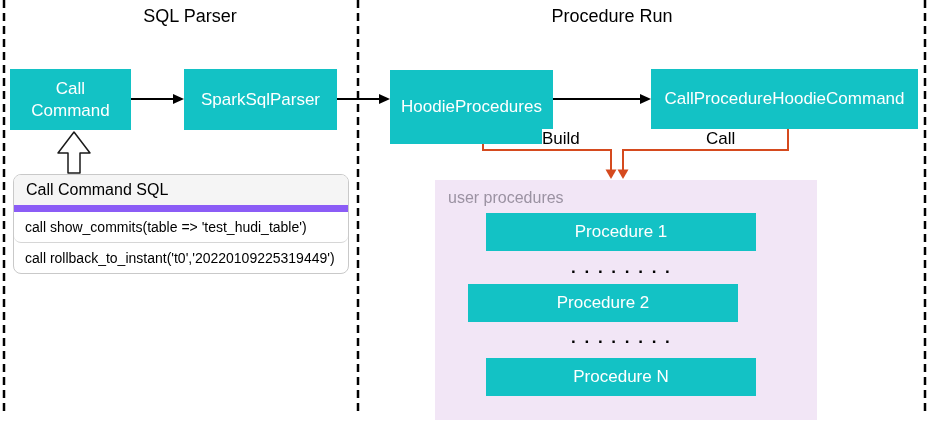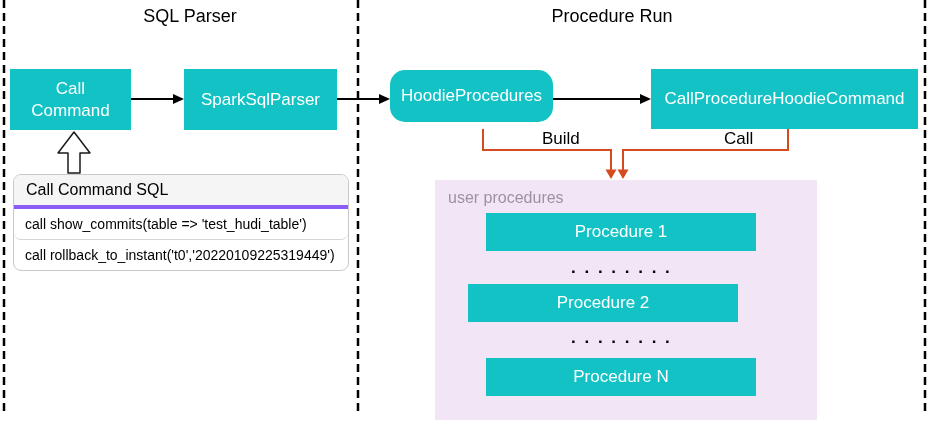--- a/index.html
+++ b/index.html
@@ -28,21 +28,21 @@
   .dots{
     position:absolute;text-align:center;font-weight:700;font-size:17px;
     letter-spacing:2px;color:#000;white-space:nowrap;
   }
   .sql-table{
     position:absolute;left:13px;top:174px;width:334px;background:#ffffff;
     border:1px solid #c9c9c9;border-radius:8px;overflow:hidden;color:#000;
   }
   .sql-header{
     background:#f5f5f5;height:30px;line-height:30px;padding-left:12px;
-    font-size:16px;border-bottom:4px solid #8b5cf6;
+    font-size:16px;border-bottom:7px solid #8b5cf6;
   }
   .sql-row{
     height:30px;line-height:30px;padding-left:11px;font-size:14px;
     border-bottom:1px solid #d6d6d6;border-radius:7px;white-space:nowrap;
   }
   .sql-row:last-child{border-bottom:none;}
 </style>
 </head>
 <body>
 
@@ -72,25 +72,25 @@
     <polygon points="74,132 90,153 80,153 80,173 68,173 68,153 58,153" fill="#ffffff" stroke="#1a1a1a" stroke-width="1.5" stroke-linejoin="round"></polygon>
   </svg>
 
   <div class="section-title" style="left:40px;width:300px;">SQL Parser</div>
   <div class="section-title" style="left:462px;width:300px;">Procedure Run</div>
 
   <div class="teal-box" style="left:10px;top:69px;width:121px;height:61px;">
     <span style="max-width:85px;">Call Command</span>
   </div>
   <div class="teal-box" style="left:184px;top:69px;width:153px;height:61px;">SparkSqlParser</div>
-  <div class="teal-box" style="left:390px;top:70px;width:163px;height:52px;border-radius:15px;">HoodieProcedures</div>
+  <div class="teal-box" style="left:390px;top:70px;width:163px;height:74px;">HoodieProcedures</div>
   <div class="teal-box" style="left:651px;top:69px;width:267px;height:60px;">CallProcedureHoodieCommand</div>
 
   <div class="edge-label" style="left:542px;top:129px;width:60px;">Build</div>
-  <div class="edge-label" style="left:724px;top:129px;width:60px;">Call</div>
+  <div class="edge-label" style="left:706px;top:129px;width:60px;">Call</div>
 
   <div class="lavender-box" style="left:435px;top:180px;width:382px;height:240px;"></div>
   <div class="group-label" style="left:448px;top:189px;">user procedures</div>
 
   <div class="teal-box" style="left:486px;top:213px;width:270px;height:38px;">Procedure 1</div>
   <div class="dots" style="left:571px;top:258px;width:100px;">. . . . . . . .</div>
   <div class="teal-box" style="left:468px;top:284px;width:270px;height:38px;">Procedure 2</div>
   <div class="dots" style="left:571px;top:328px;width:100px;">. . . . . . . .</div>
   <div class="teal-box" style="left:486px;top:358px;width:270px;height:38px;">Procedure N</div>
 

